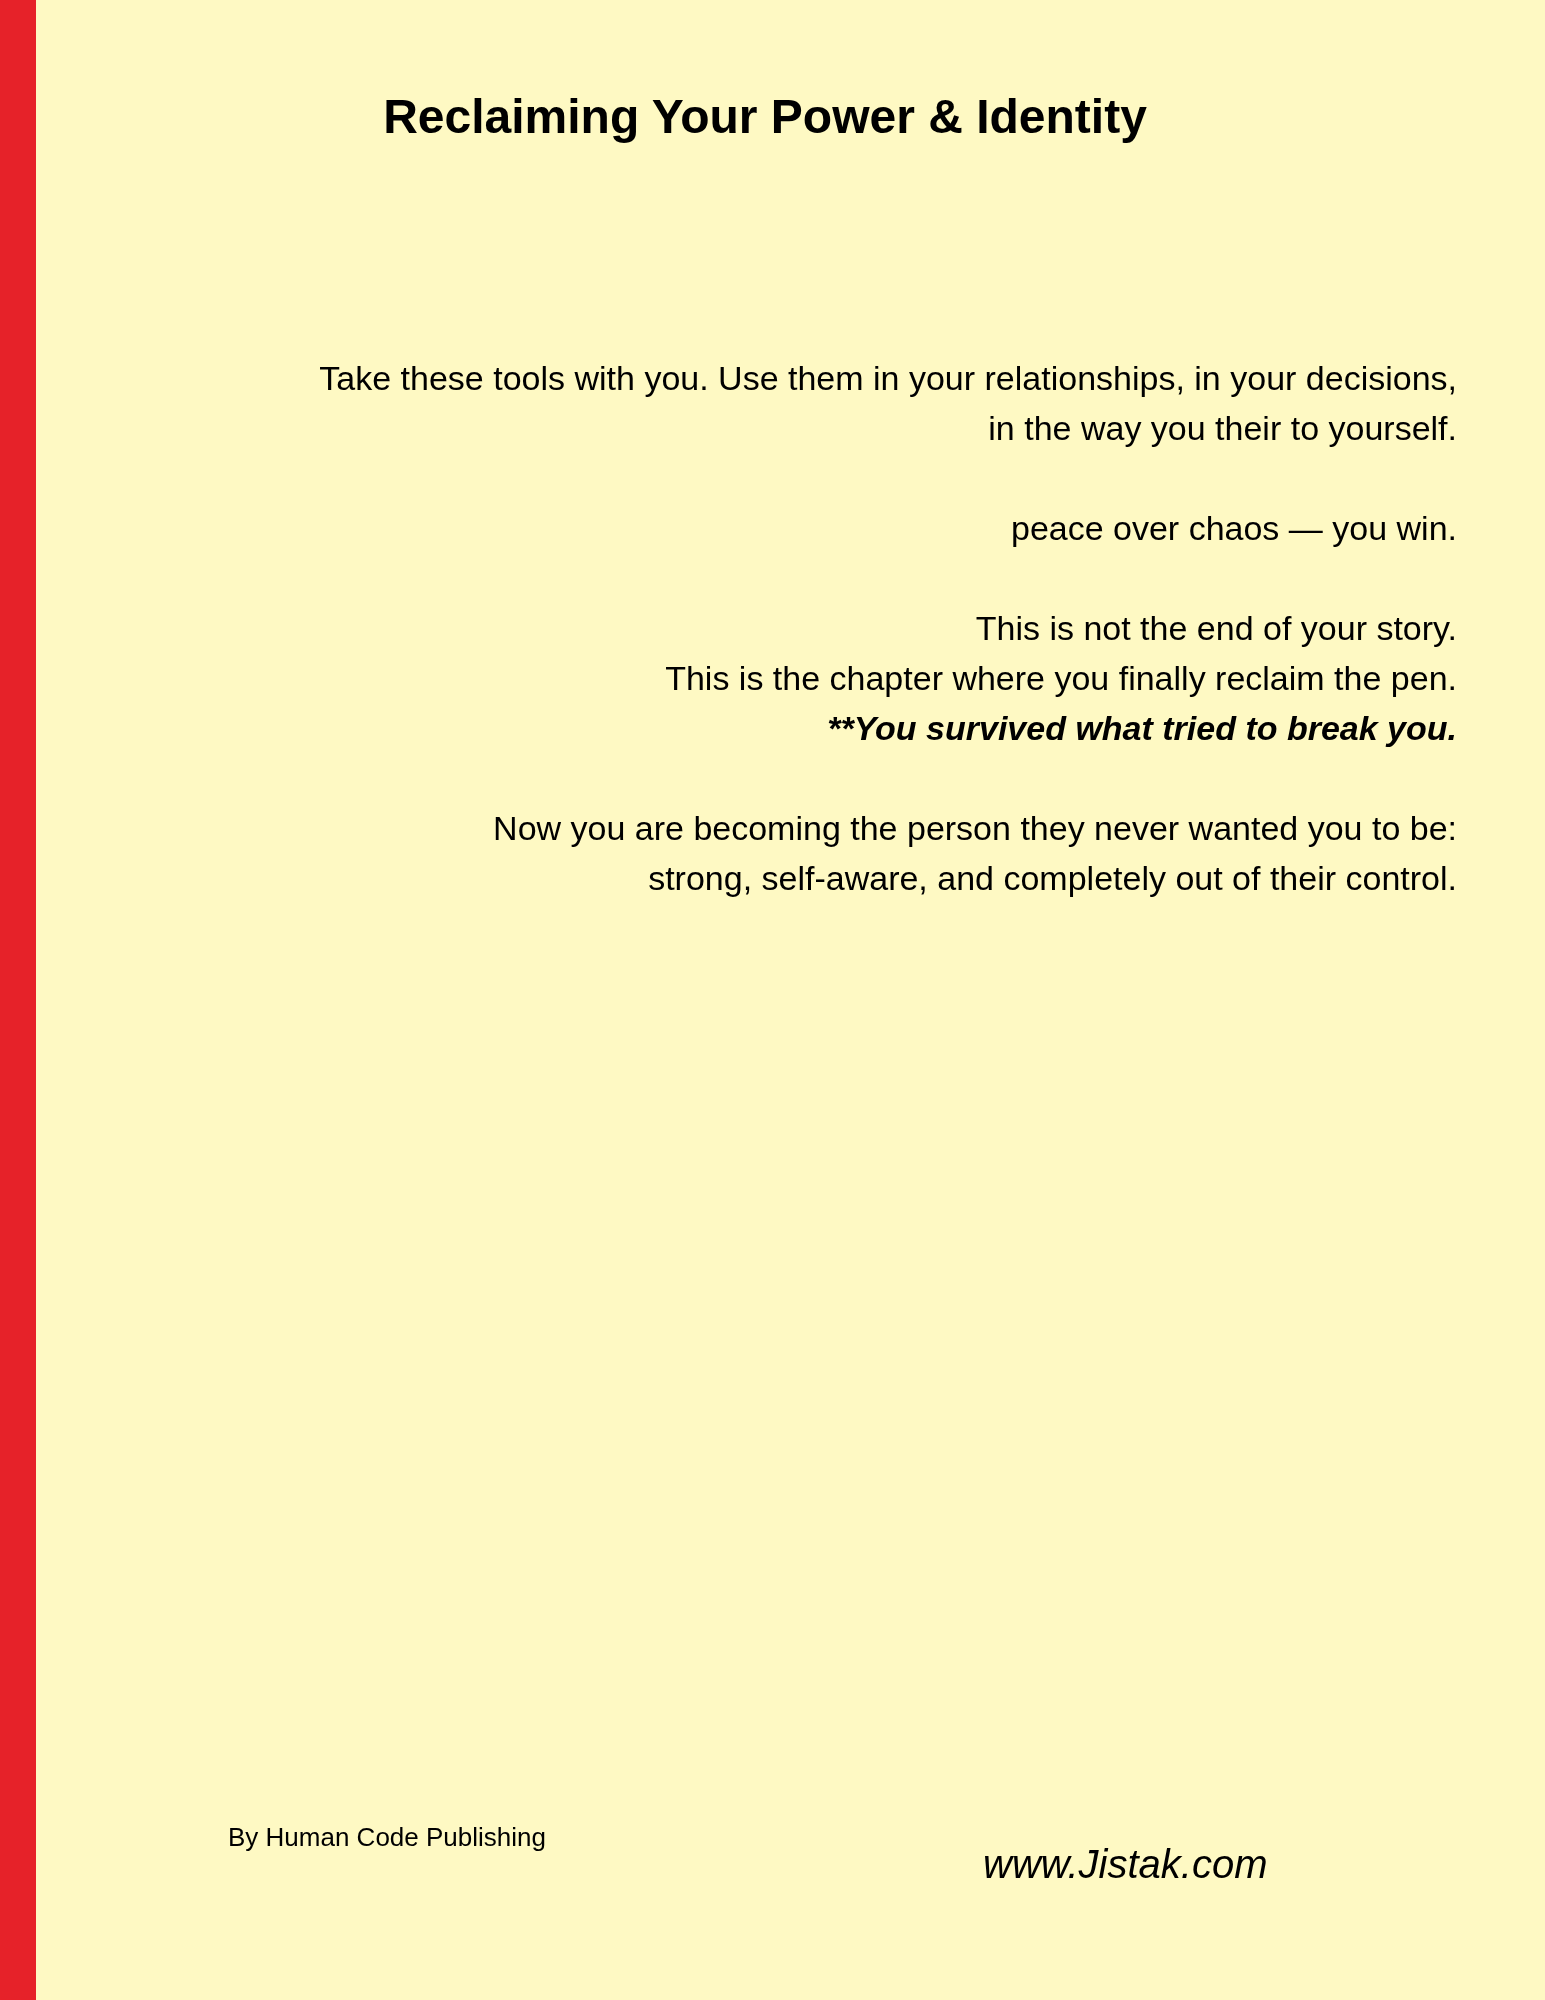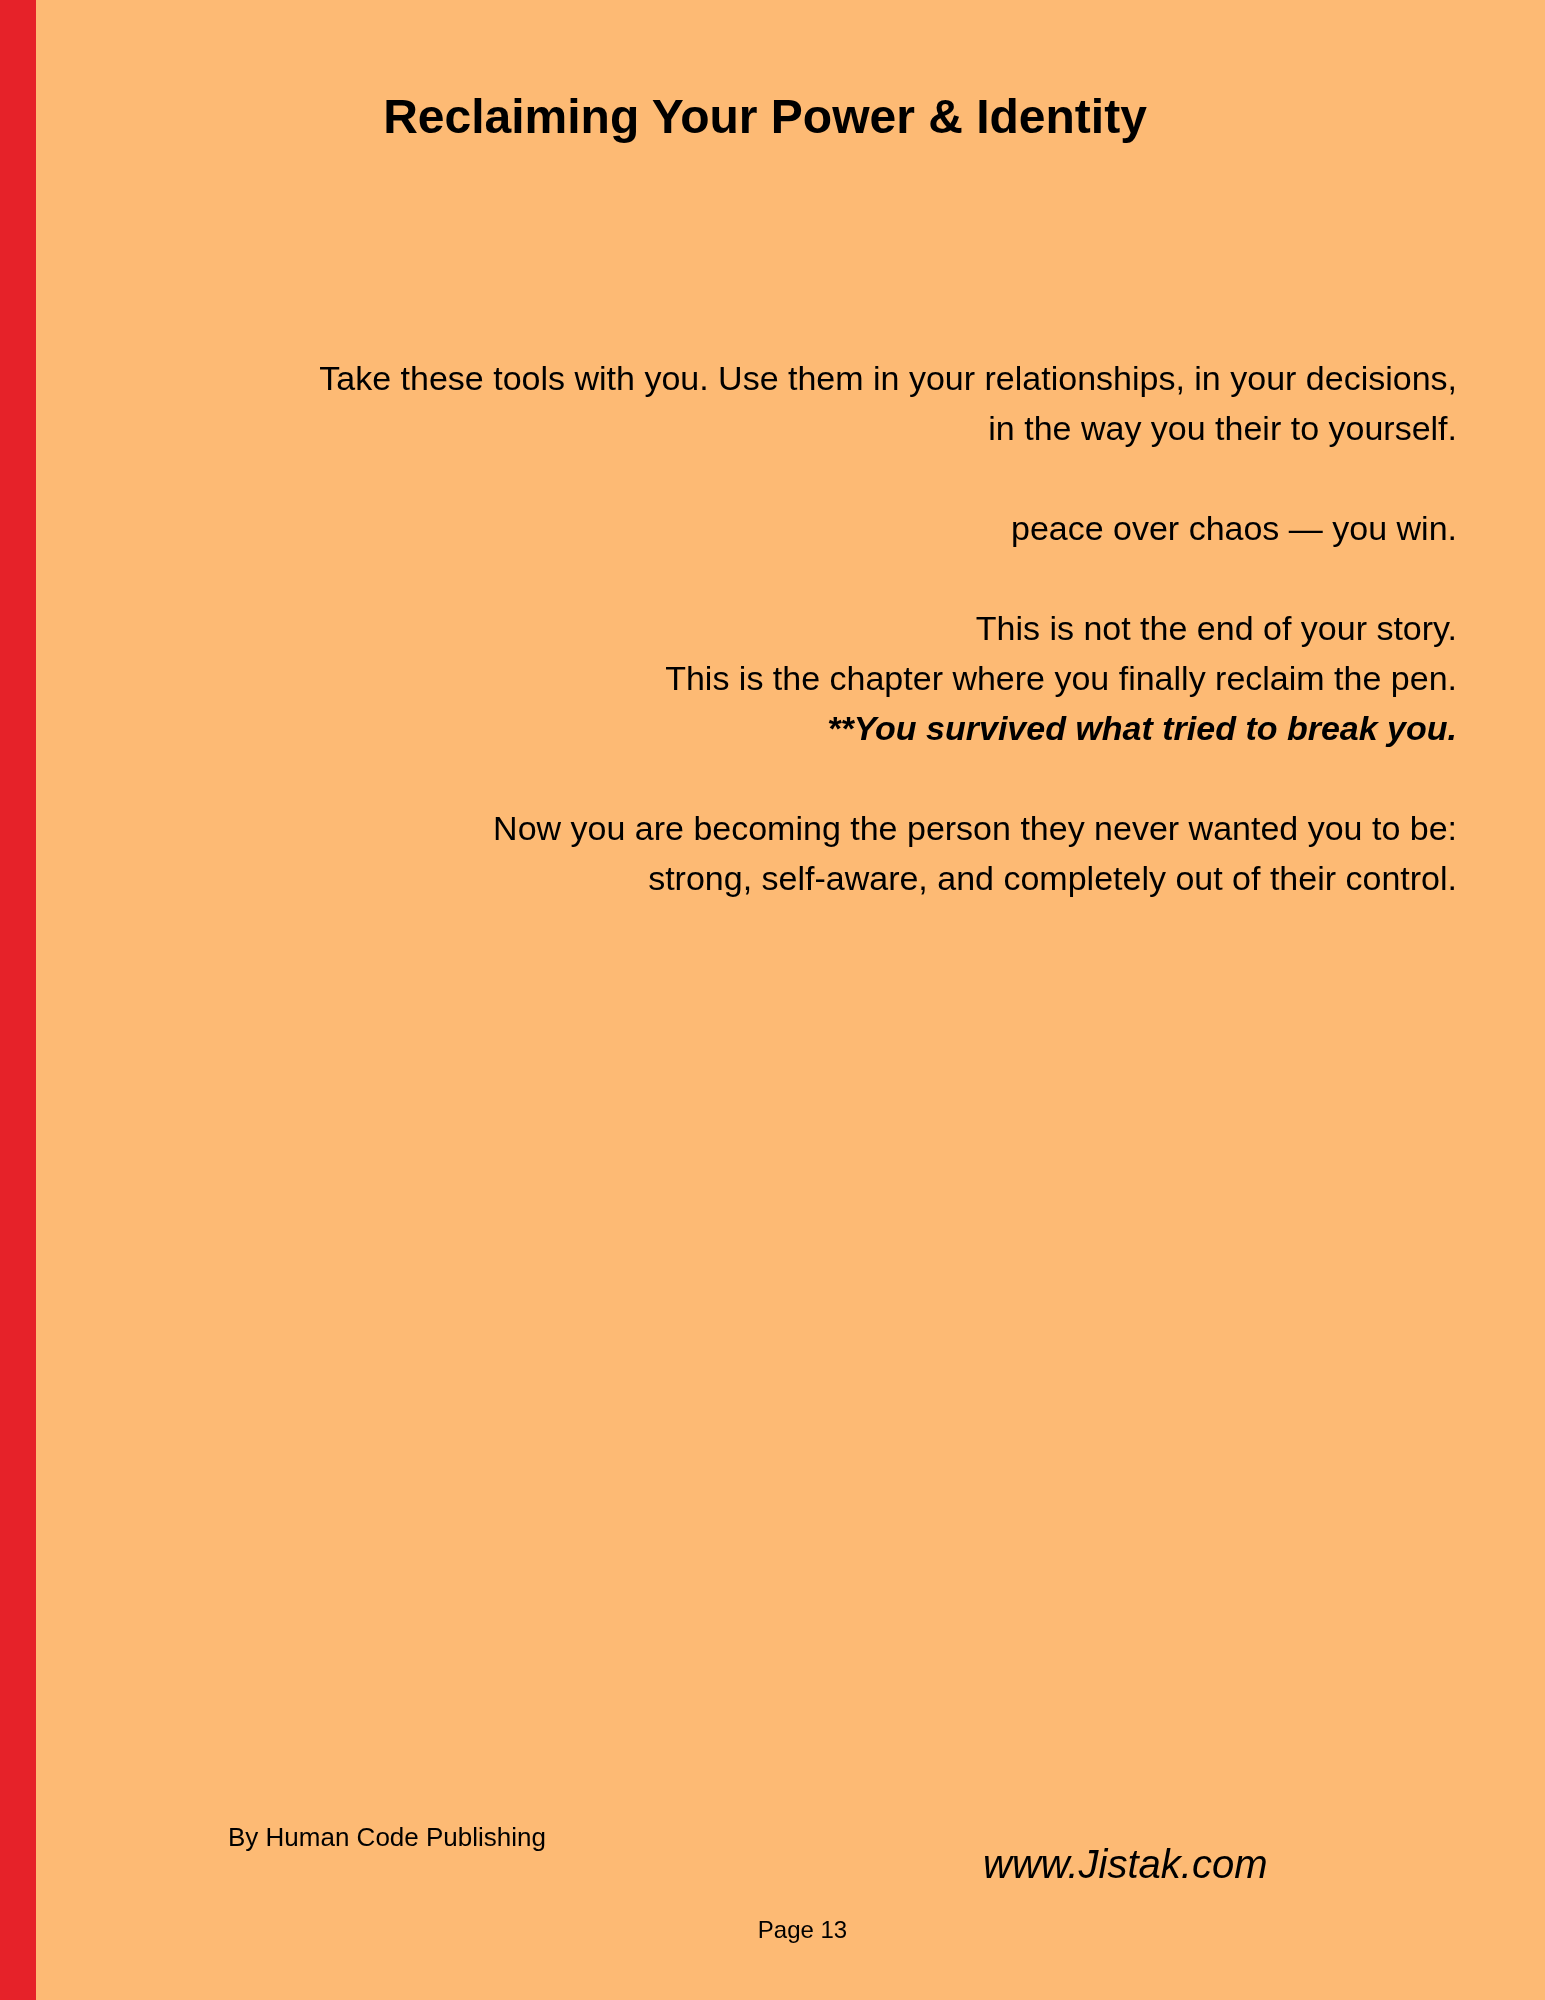--- a/index.html
+++ b/index.html
@@ -4,21 +4,21 @@
 <style>
   html, body {
     margin: 0;
     padding: 0;
     background: #ffffff;
   }
   .page {
     position: relative;
     width: 1545px;
     height: 2000px;
-    background: #fdba74;
+    background: #fef9c3;
     overflow: hidden;
     font-family: "Liberation Sans", sans-serif;
     color: #000000;
   }
   .stripe {
     position: absolute;
     left: 0;
     top: 0;
     width: 36px;
     height: 2000px;
@@ -112,15 +112,14 @@
       <p>
         <span class="line">Now you are becoming the person they never wanted you to be:</span>
         <span class="line"> strong, self-aware, and completely out of their control.</span>
       </p>
     </div>
 
   <div class="footer-publisher">By Human Code Publishing</div>
 
   <div class="footer-website">www.Jistak.com</div>
 
-  <div class="footer-page-number">Page 13</div>
 
 </div>
 
 </body></html>

